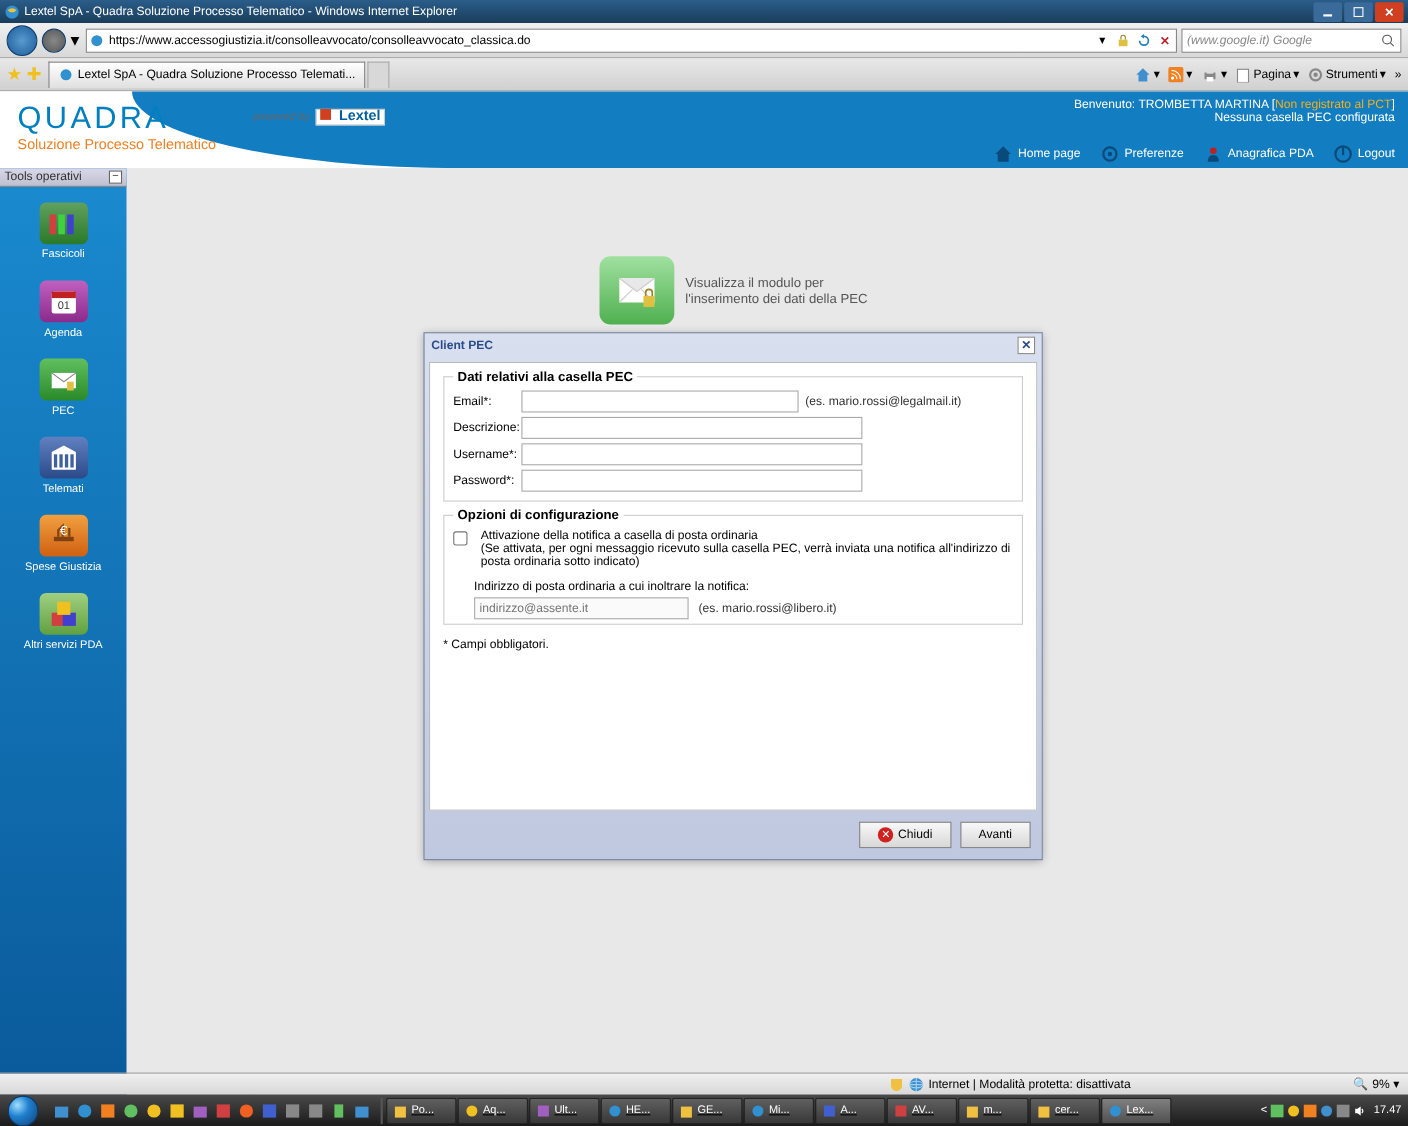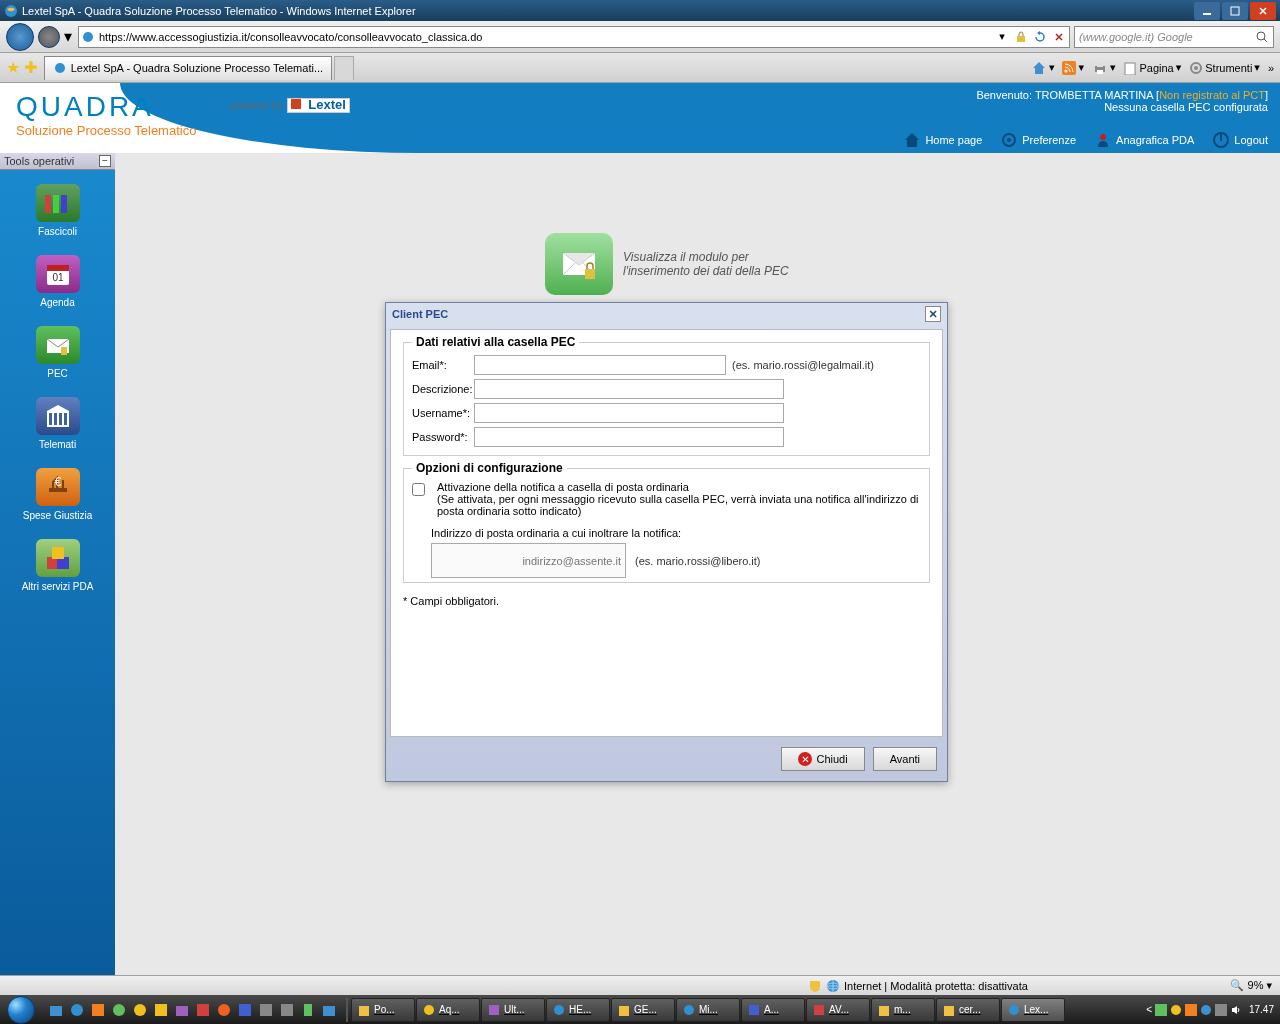--- a/index.html
+++ b/index.html
@@ -61,40 +61,40 @@
 .ic-agen { background: linear-gradient(#c060c0, #8a2a8a); }
 .ic-pec { background: linear-gradient(#60c060, #2a8a2a); }
 .ic-poli { background: linear-gradient(#6080c0, #2a4a8a); }
 .ic-spes { background: linear-gradient(#f0a040, #d06010); }
 .ic-altr { background: linear-gradient(#a0d080, #60a040); }
 .side-footer { position: absolute; bottom: 0; left: 0; right: 0; }
 
 .maincontent { position: absolute; left: 115px; right: 0; top: 0; bottom: 0; }
 .pec-hint { position: absolute; left: 430px; top: 80px; display: flex; align-items: center; gap: 10px; }
 .pec-hint-icon { width: 68px; height: 62px; background: linear-gradient(#a0e0a0, #50b050); border-radius: 10px; display: flex; align-items: center; justify-content: center; }
-.pec-hint-text { font-size: 12px; color: #555; width: 180px; font-style: italic; }
+.pec-hint-text { font-size: 12px; color: #555; width: 180px; }
 
 
 .dialog { position: absolute; left: 385px; top: 302px; width: 563px; background: linear-gradient(#d8e0f0, #c0c8e0); border: 1px solid #7080a0; box-shadow: 0 2px 8px rgba(0,0,0,0.3); }
 .dlg-title { height: 22px; display: flex; align-items: center; padding: 0 6px; font-size: 11px; font-weight: bold; color: #2a4a8a; }
 .dlg-close { margin-left: auto; width: 16px; height: 16px; background: white; border: 1px solid #888; text-align: center; line-height: 14px; cursor: pointer; font-size: 11px; }
 .dlg-body { margin: 4px; background: white; border: 1px solid #bbb; padding: 12px; height: 408px; position: relative; font-size: 11px; }
 .fieldset { border: 1px solid #ccc; padding: 10px 8px 4px; margin-bottom: 12px; }
 .fieldset .legend { position: relative; top: -18px; background: white; padding: 0 4px; font-weight: bold; font-size: 12px; display: inline-block; }
 .fieldset .fscontent { margin-top: -12px; }
 .frow { display: flex; align-items: center; margin-bottom: 4px; }
 .flabel { width: 62px; }
 .finput { width: 252px; height: 20px; border: 1px solid #aaa; padding: 0 4px; font-size: 11px; }
 .finput-wide { width: 310px; }
 .fhint { margin-left: 6px; color: #333; }
 .chkrow { display: flex; align-items: flex-start; gap: 12px; margin-bottom: 10px; }
 .chk { width: 13px; height: 13px; margin-top: 2px; flex-shrink: 0; }
 .chk-text { flex: 1; }
 .fwd-label { margin-bottom: 4px; }
-.fwd-input { width: 195px; height: 35px; border: 1px solid #aaa; padding: 0 4px; font-size: 11px; color: #999; text-align: right; }
+.fwd-input { width: 195px; height: 20px; border: 1px solid #aaa; padding: 0 4px; font-size: 11px; color: #999; }
 .req { margin-top: 8px; }
 .dlg-btns { display: flex; justify-content: flex-end; gap: 8px; padding: 6px 10px 10px; }
 .dbtn { background: linear-gradient(#f8f8f8, #d8d8d8); border: 1px solid #888; height: 24px; padding: 0 16px; font-size: 11px; display: flex; align-items: center; gap: 4px; cursor: pointer; }
 .dbtn .redx { width: 14px; height: 14px; background: #d02020; border-radius: 50%; color: white; display: flex; align-items: center; justify-content: center; font-size: 10px; }
 
 
 .statusbar { position: absolute; bottom: 29px; left: 0; right: 0; height: 20px; background: linear-gradient(#f0f0f0, #d8d8d8); border-top: 1px solid #a0a0a0; display: flex; align-items: center; font-size: 11px; padding: 0 8px; }
 .statusbar .right { margin-left: auto; display: flex; align-items: center; gap: 8px; }
 
 

